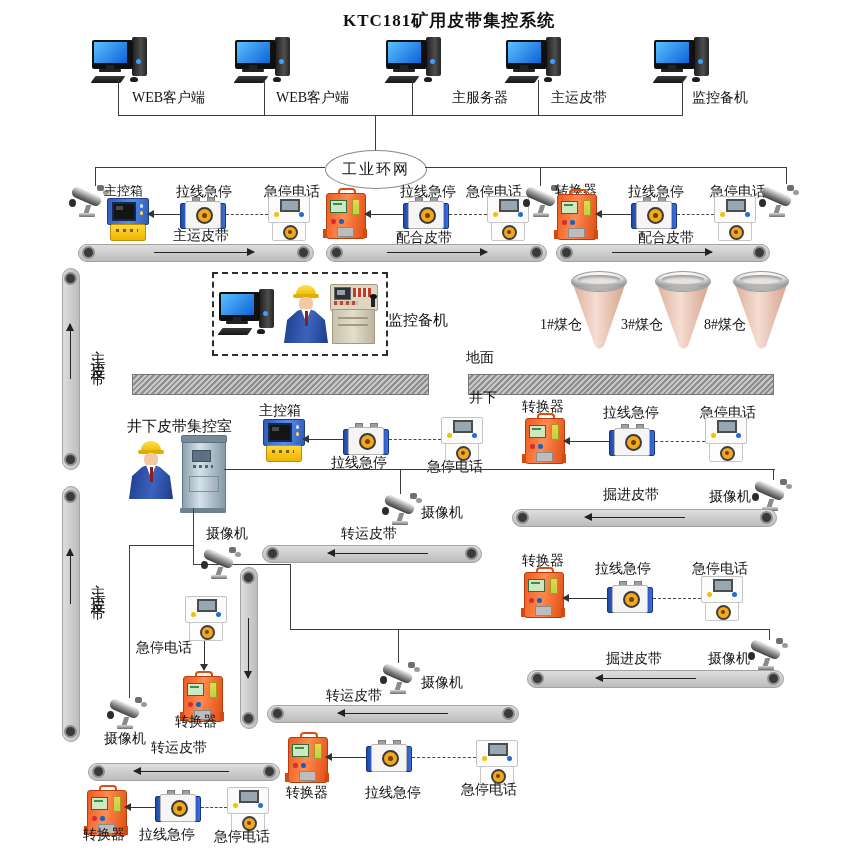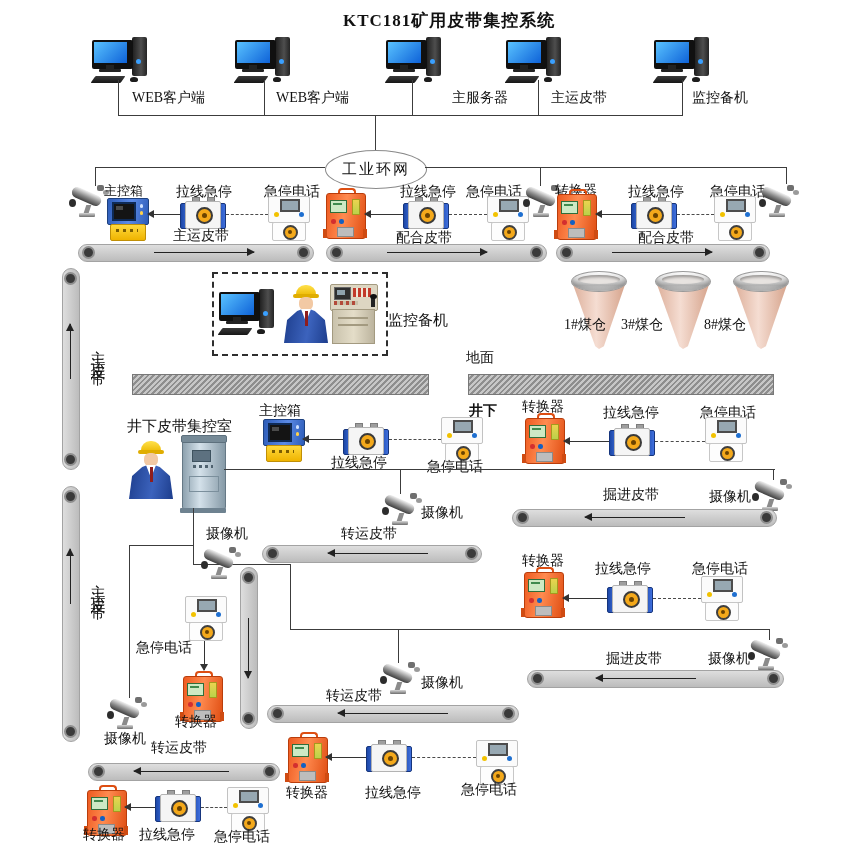--- a/index.html
+++ b/index.html
@@ -413,28 +413,28 @@
       <span class="rim"></span>
     </div>
   <div class="bunker" style="left:655px;top:271px;">
       <span class="cone"></span>
       <span class="rim"></span>
     </div>
   <div class="bunker" style="left:733px;top:271px;">
       <span class="cone"></span>
       <span class="rim"></span>
     </div>
-  <div class="lbl" style="left:540px;top:317px;margin-left:24px;">1#煤仓</div>
+  <div class="lbl" style="left:540px;top:317px;">1#煤仓</div>
   <div class="lbl" style="left:621px;top:317px;">3#煤仓</div>
   <div class="lbl" style="left:704px;top:317px;">8#煤仓</div>
 
   <div class="lbl" style="left:466px;top:350px;">地面</div>
   <div class="hatch" style="left:132px;top:374px;width:295px;"></div>
   <div class="hatch" style="left:468px;top:374px;width:304px;"></div>
-  <div class="lbl" style="left:469px;top:403px;font-weight:bold;">井下</div>
+  <div class="lbl" style="left:469px;top:390px;">井下</div>
 
   <div class="lbl" style="left:127px;top:418px;font-size:15px;">井下皮带集控室</div>
   <div class="person" style="left:129px;top:441px;">
       <span class="hat"></span>
       <span class="brim"></span>
       <span class="head"></span>
       <span class="bodyp"></span>
       <span class="shirt"></span>
       <span class="tie"></span>
     </div>

